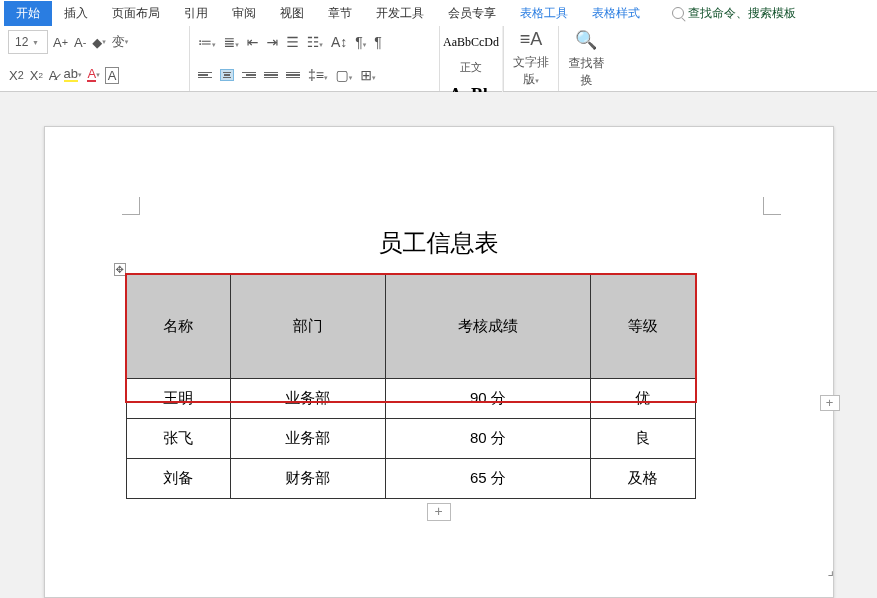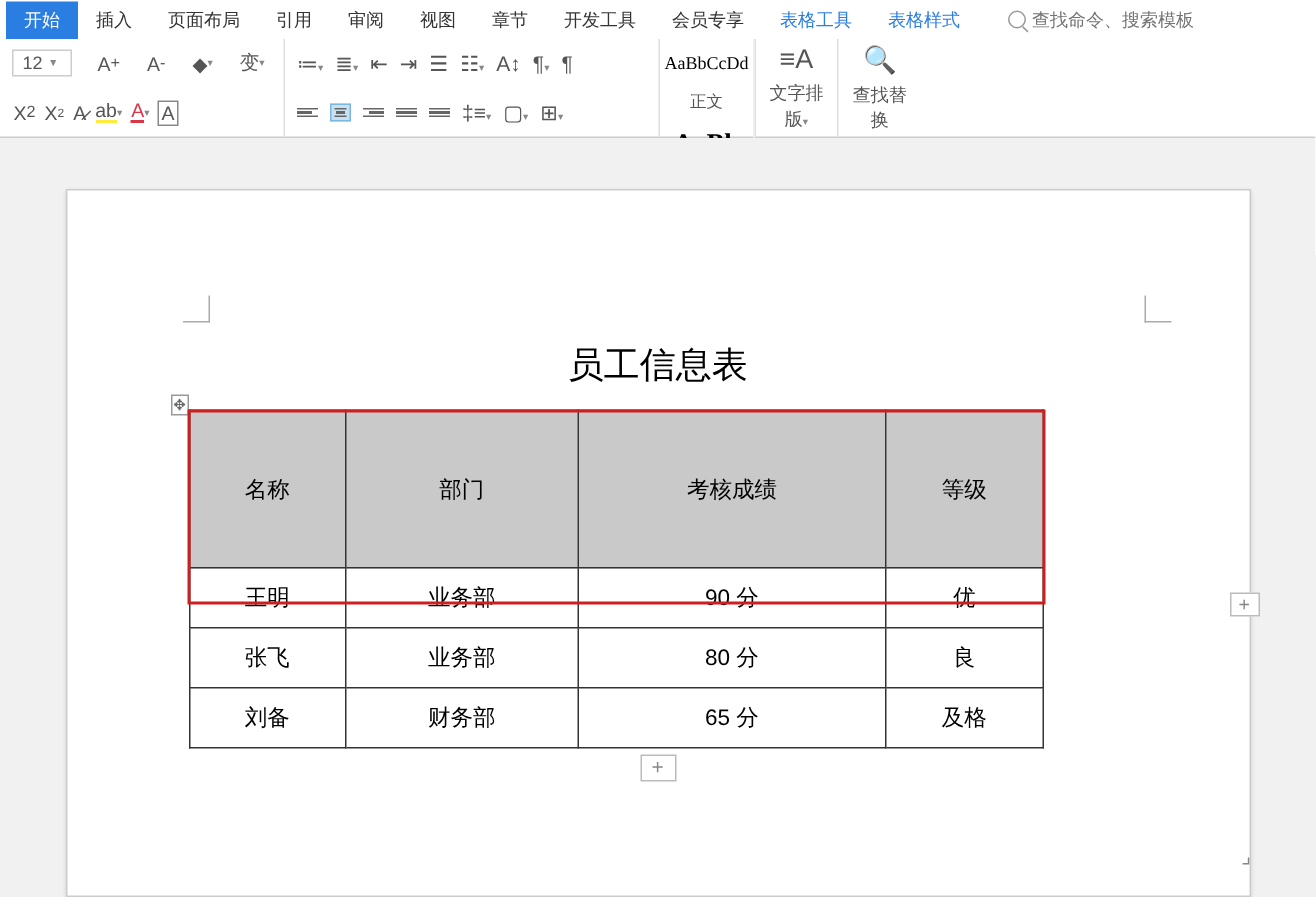--- a/index.html
+++ b/index.html
@@ -3,30 +3,30 @@
   <meta charset="utf-8">
   <style>
     * { margin: 0; padding: 0; box-sizing: border-box; }
     body { font-family: "Microsoft YaHei", Arial, sans-serif; font-size: 12px; background: #fff; width: 877px; height: 598px; overflow: hidden; position: relative; }
     
     
     .menu-bar { display: flex; gap: 0; align-items: center; height: 26px; padding-left: 4px; }
     .menu-tab { padding: 4px 12px; cursor: pointer; color: #333; }
     .menu-tab.active { background: #2a7de1; color: #fff; }
     .menu-tab.blue { color: #2a7de1; }
-    .search-box { margin-left: 20px; color: #737373; display: flex; align-items: center; gap: 4px; }
+    .search-box { margin-left: 20px; color: #14532d; display: flex; align-items: center; gap: 4px; }
     .search-icon { width: 12px; height: 12px; border: 1px solid #999; border-radius: 50%; position: relative; }
     .search-icon::after { content: ""; position: absolute; width: 5px; height: 1px; background: #999; transform: rotate(45deg); bottom: -2px; right: -3px; }
 
     
     .ribbon { display: flex; border-bottom: 1px solid #ccc; height: 66px; }
     .ribbon-group { border-right: 1px solid #ddd; padding: 4px 8px; display: flex; flex-direction: column; justify-content: space-between; }
     
     .font-group { width: 190px; }
-    .font-row1 { display: flex; gap: 16px; align-items: center; color: #555; height: 24px;}
+    .font-row1 { display: flex; gap: 4px; color: #555; height: 24px;}
     .font-row2 { display: flex; gap: 4px; align-items: center; color: #555; height: 24px;}
     .font-size-box { border: 1px solid #ccc; padding: 1px 8px 1px 6px; width: 40px; display:flex; align-items:center; justify-content:space-between;}
     .dd-arrow { font-size:7px; color:#888;}
     .small-btn { display:inline-flex; align-items:center; font-size:13px; color:#555; cursor:pointer; padding:0 1px;}
     .color-underline { display:inline-block; border-bottom: 2px solid; font-size:13px; line-height:12px;}
     .yellow-u { border-color:#ffeb3b; }
     .red-u { border-color:#dc3545; }
     .redA { color:#dc3545; }
 
     .para-group { width: 250px; }

